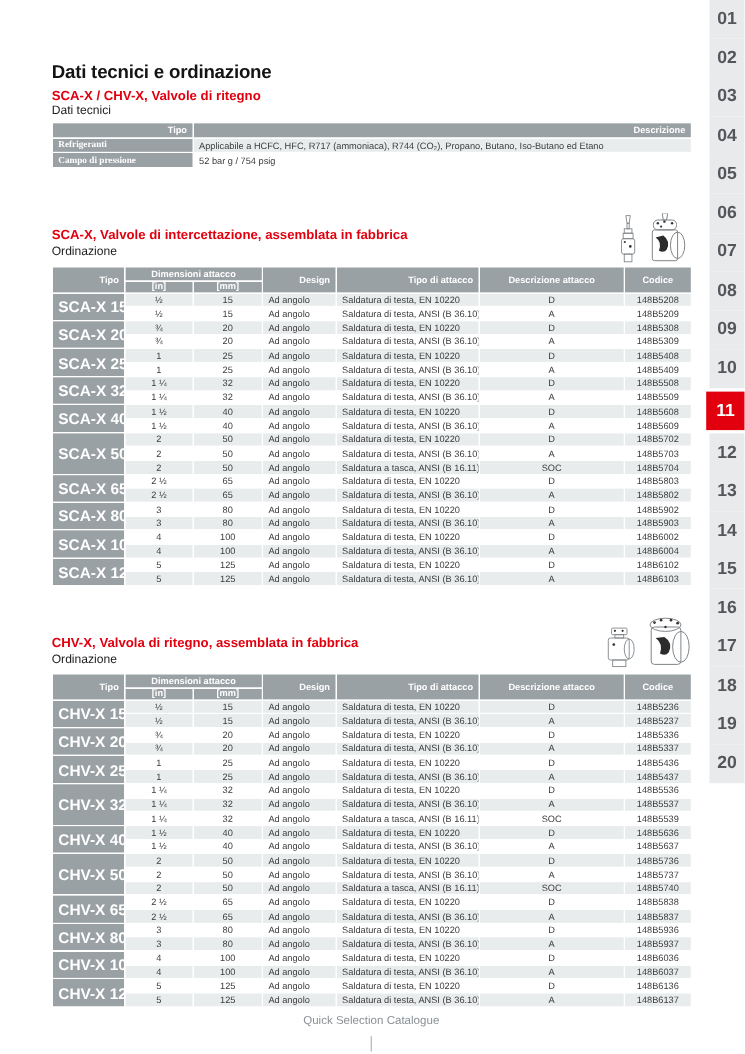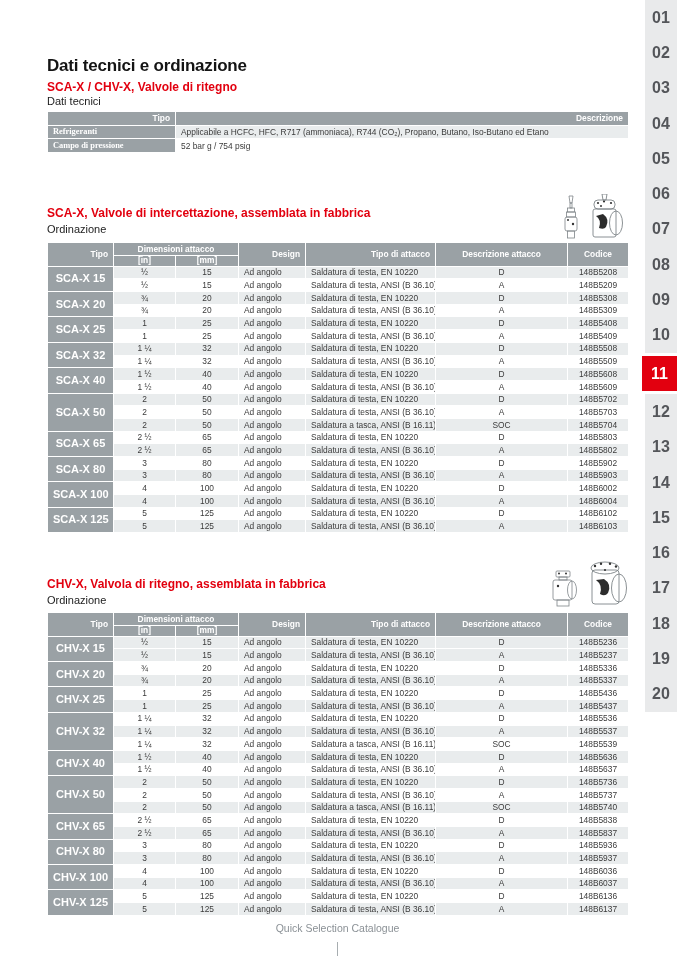--- a/index.html
+++ b/index.html
@@ -15,21 +15,21 @@
   .sub-h{font-size:11px;color:#1c1c1c;}
   #h-tech{top:80px;left:47px;} #sub-tech{top:95px;left:47px;}
   #h-sca{top:206px;left:47px;} #sub-sca{top:223px;left:47px;}
   #h-chv{top:577px;left:47px;} #sub-chv{top:594px;left:47px;}
   
   table{border-collapse:collapse;table-layout:fixed;width:581px;}
   th,td{border:1px solid #ffffff;font-size:8.4px;line-height:1;vertical-align:middle;
         padding:0 5px;height:11.7px;overflow:hidden;white-space:nowrap;}
   .colhead{background:var(--hg);color:#fff;font-weight:700;text-align:center;}
   .colhead.left{text-align:right;}
-  th.tipo-cell{background:var(--hg);color:#fff;font-weight:700;text-align:center;font-size:11px;}
+  th.tipo-cell{background:var(--hg);color:#fff;font-weight:700;text-align:center;font-size:14px;}
   tbody td{color:#3b3b3b;text-align:center;background:#fff;}
   tr.shaded td{background:var(--shade);}
   td.col-design,td.col-attacco{text-align:left;}
   td.col-value{text-align:left;}
   table td.col-label{background:var(--hg);color:#fff;font-weight:700;text-align:left;font-family:Liberation Serif, serif;}
   #tech-table{top:111px;left:47px;}
   #tech-table td,#tech-table th{height:12.7px;}
   #sca-table{top:242px;left:47px;}
   #chv-table{top:612px;left:47px;}
   thead tr.subrow th{height:10px;}

